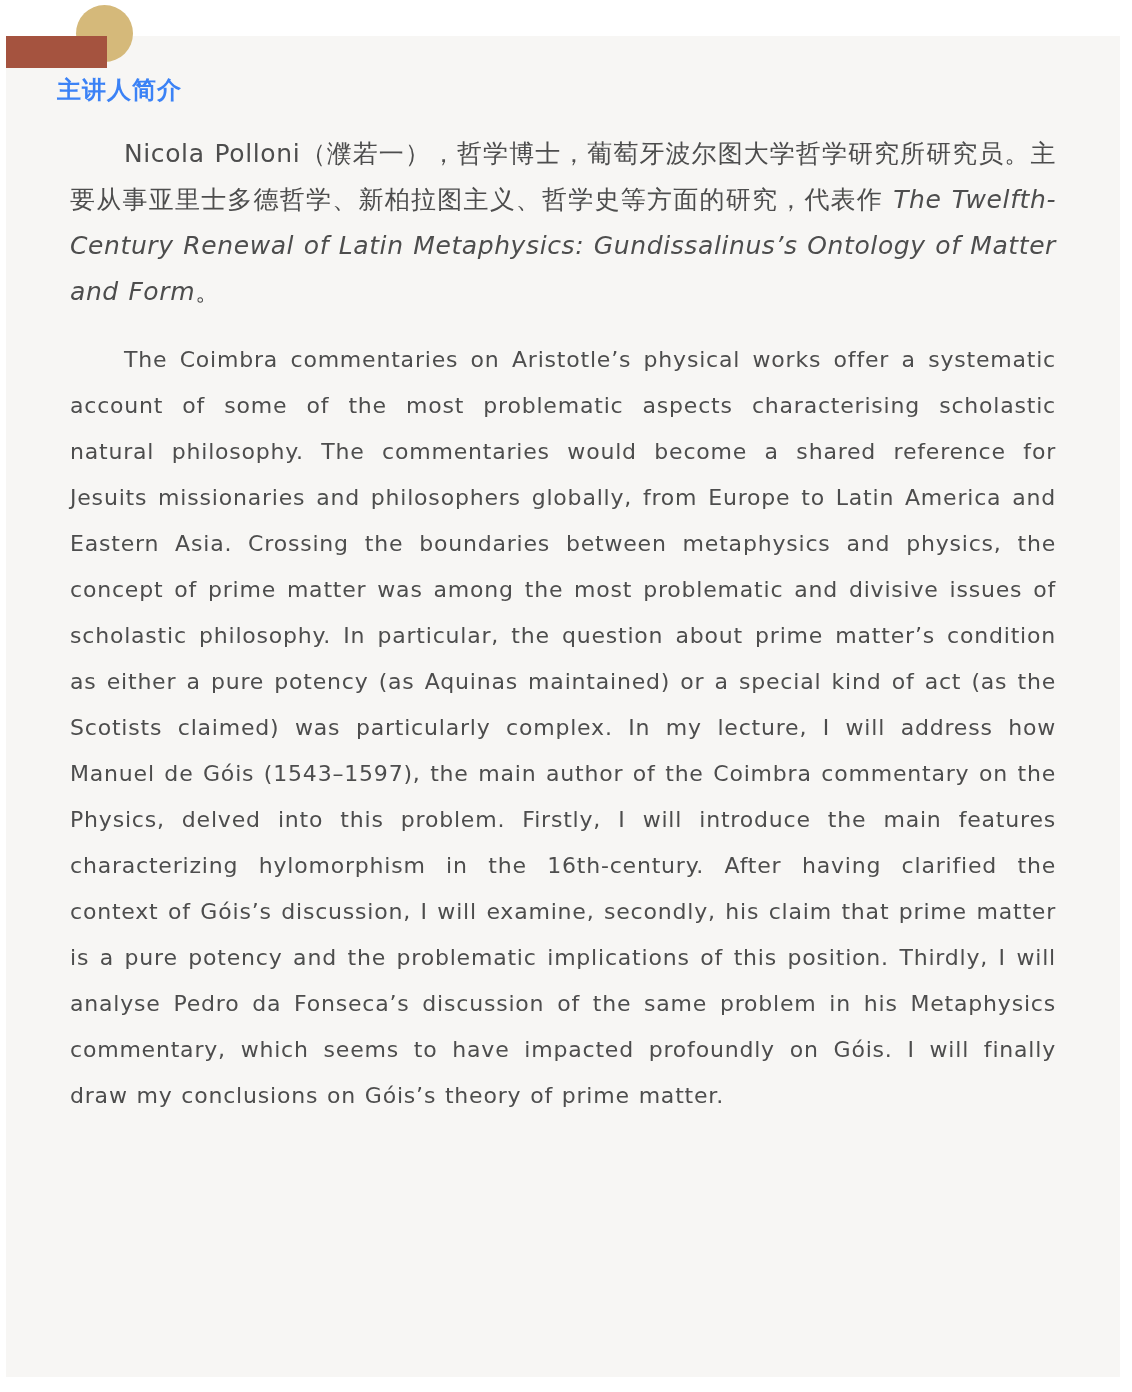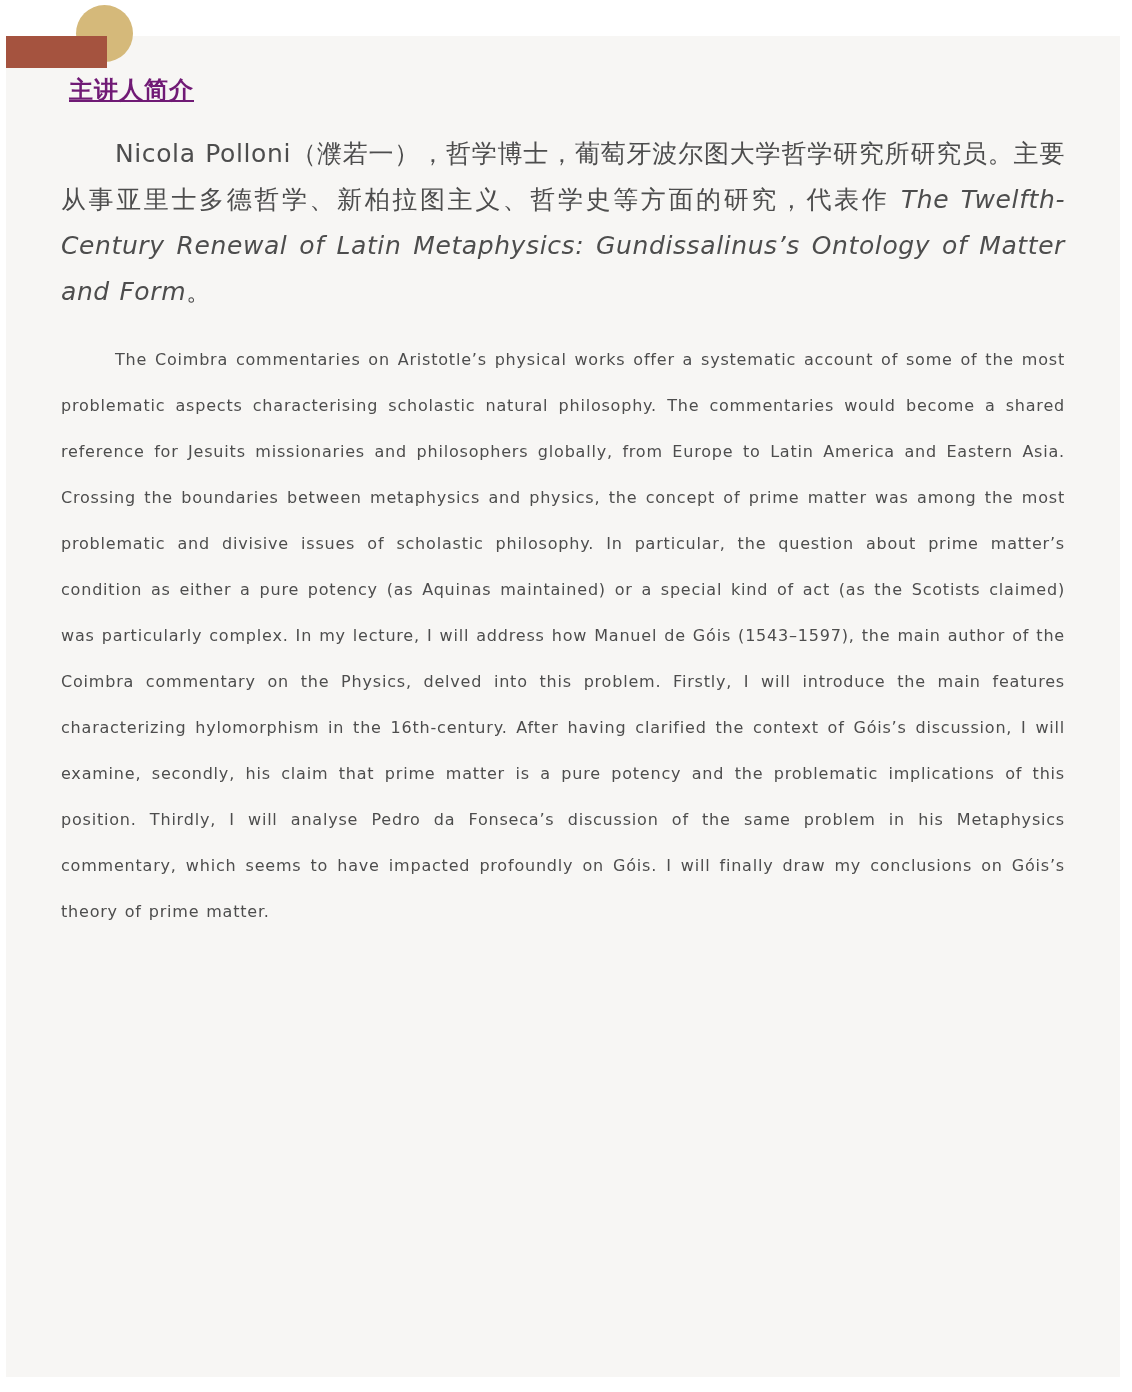--- a/index.html
+++ b/index.html
@@ -17,34 +17,34 @@
       border-radius: 50%; background: #d5b97a; z-index: 1;
     }
     .deco-bar {
       position: absolute; left: 6px; top: 36px; width: 101px; height: 32px;
       background: #a5533f; z-index: 2;
     }
     .content {
       position: absolute; left: 57px; top: 70px; width: 1012px; z-index: 3;
     }
     .heading {
-      margin: 12px; font-size: 24px; font-weight: bold; color: #701a75;
-      letter-spacing: 1px; line-height: 40px; text-decoration: underline;
+      margin: 0; font-size: 24px; font-weight: bold; color: #3b82f6;
+      letter-spacing: 1px; line-height: 40px;
     }
     .para {
-      margin: 4px; color: #4d4d4d; font-size: 25px; line-height: 46px;
+      margin: 13px; color: #4d4d4d; font-size: 25px; line-height: 46px;
       text-align: justify; letter-spacing: 0.6px; text-indent: 54px;
       word-spacing: 1px;
     }
     .para em { font-style: italic; }
     .sec1-head { margin-top: 0; }
     .sec1-para { margin-top: 21px; }
     .sec2-head { margin-top: 53px; }
     .sec2-para { margin-top: 22px; }
-    .lec-para { font-size: 16px; letter-spacing: 0.8px; }
+    .lec-para { font-size: 22px; letter-spacing: 0.8px; }
   </style>
 </head>
 <body>
 
 <div class="deco-circle"></div>
 <div class="card"></div>
 <div class="deco-bar"></div>
 
 <div class="content">
   <section>

